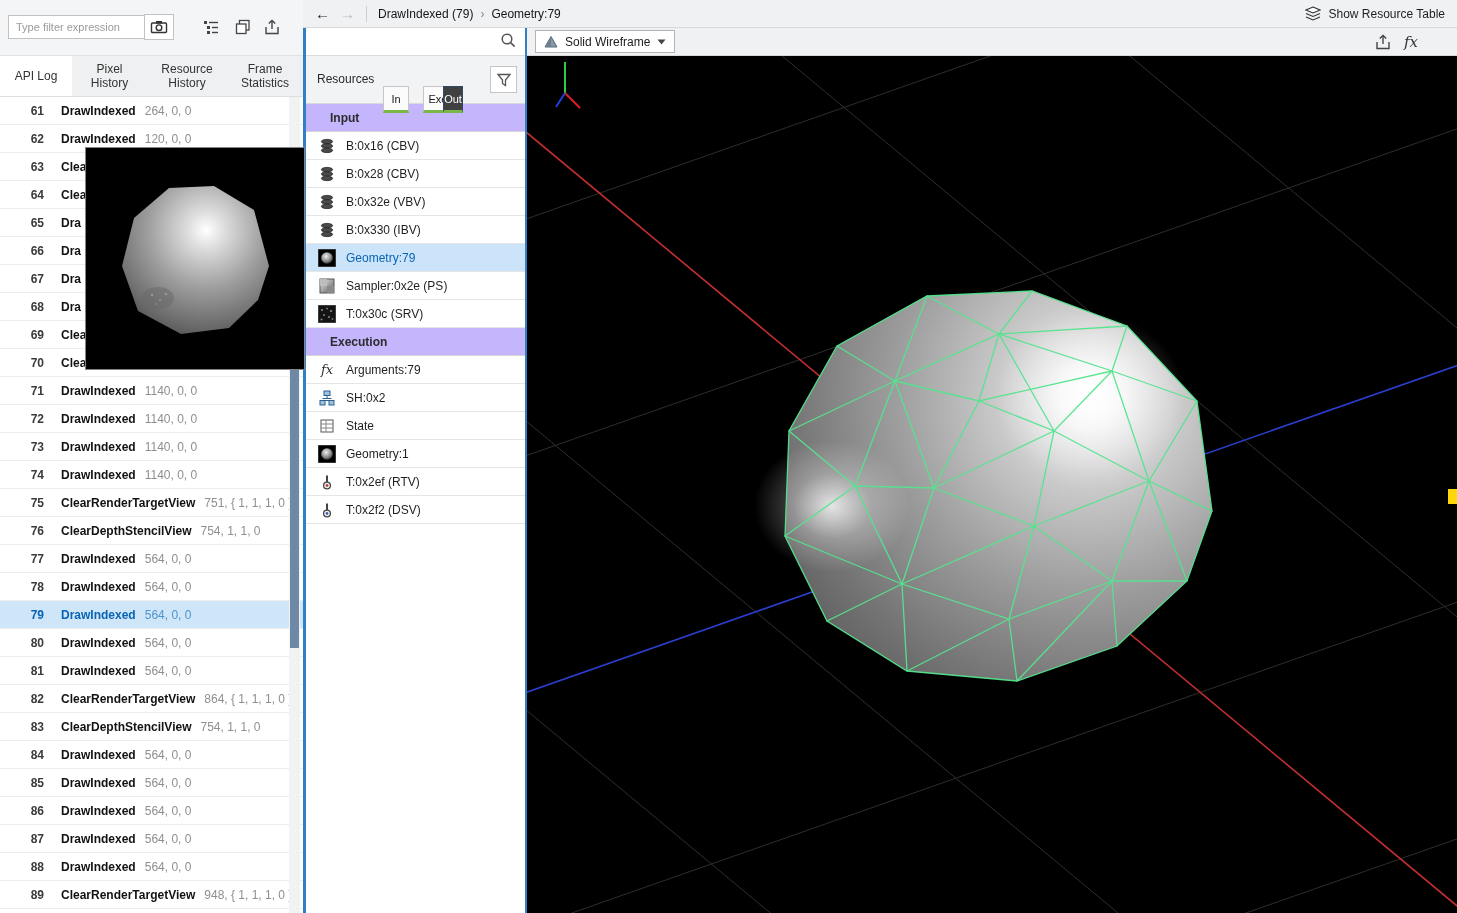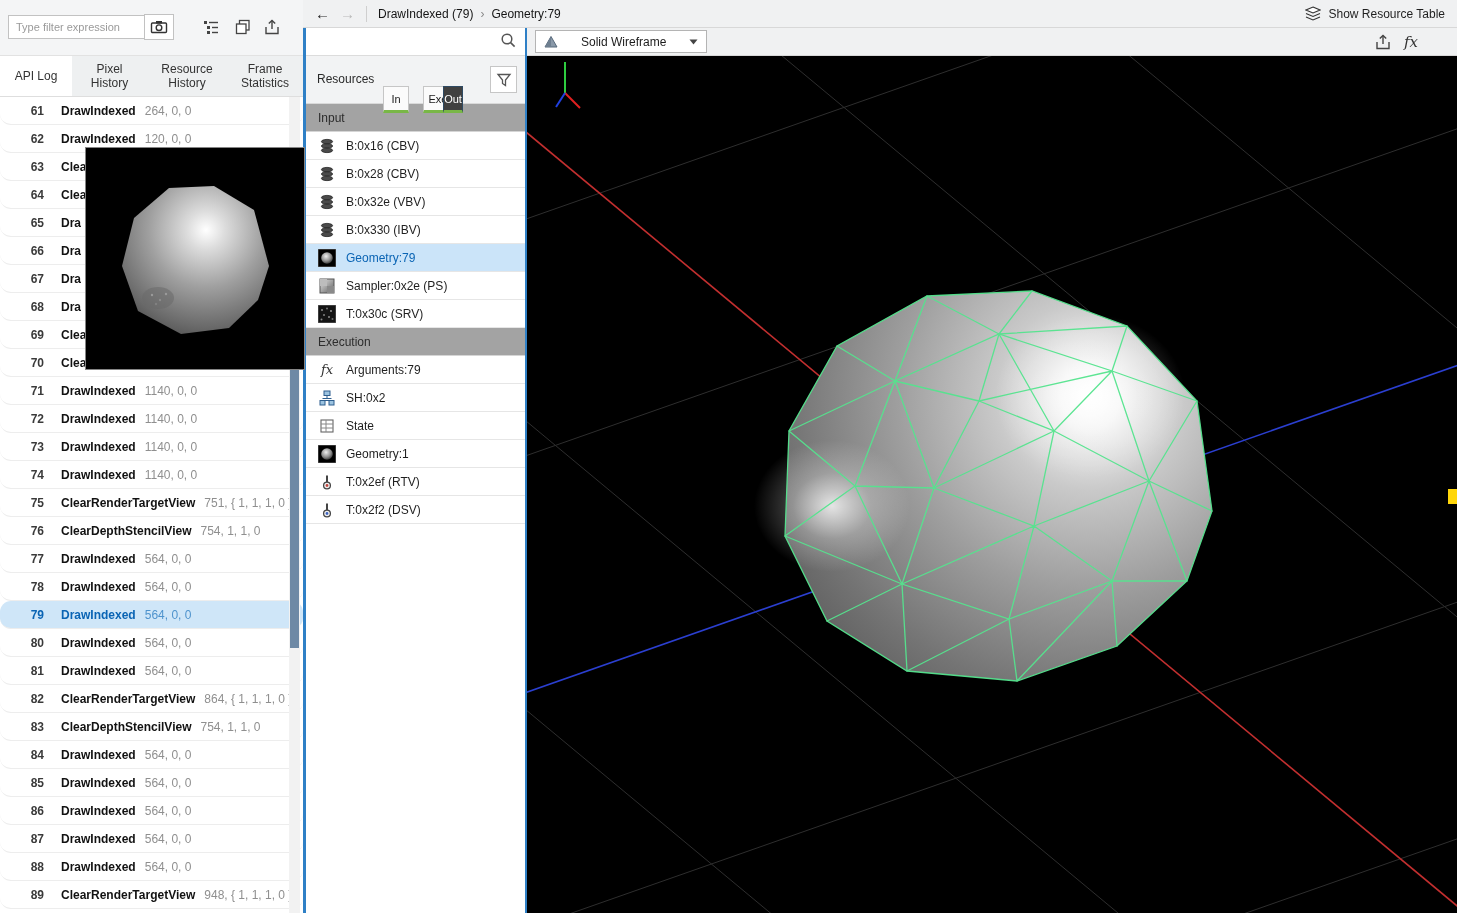--- a/index.html
+++ b/index.html
@@ -13,21 +13,21 @@
   .lp-toolbar{position:absolute;left:0;top:0;width:100%;height:55px;background:#f4f5f6;border-bottom:1px solid #e2e2e2;}
   .filter-input{position:absolute;left:8px;top:15px;width:128px;height:22px;border:1px solid #c2c2c2;padding:0 7px;font-family:"Liberation Sans",sans-serif;font-size:11px;color:#333;outline:none;background:#fff;}
   .filter-input::placeholder{color:#9a9a9a;}
   .tb-btn{position:absolute;top:14px;width:30px;height:26px;border:none;background:transparent;padding:0;display:flex;align-items:center;justify-content:center;cursor:default;}
   .tb-btn.boxed{background:#fff;border:1px solid #c2c2c2;}
   .lp-tabs{position:absolute;left:0;top:56px;width:100%;height:40px;background:#eef0f1;border-bottom:1px solid #dedede;display:flex;}
   .tab{flex:none;display:flex;align-items:center;justify-content:center;text-align:center;white-space:pre-line;line-height:1.2;color:#333;cursor:default;}
   .tab-0{width:72px;}.tab-1{width:75px;}.tab-2{width:80px;}.tab-3{width:76px;}
   .tab.active{background:#fff;}
   .lp-list{position:absolute;left:0;top:97px;width:100%;height:816px;overflow:hidden;background:#fff;}
-  .api-row{height:27px;border-bottom:1px solid #ededed;display:flex;align-items:center;background:#fff;border-radius:11px;}
+  .api-row{height:27px;border-bottom:1px solid #ededed;display:flex;align-items:center;background:#fff;}
   .api-row .num{width:44px;flex:none;text-align:right;font-weight:600;color:#3a3a3a;}
   .api-row .name{margin-left:17px;font-weight:700;color:#121212;white-space:nowrap;}
   .api-row .args{margin-left:9px;color:#8f8f8f;white-space:nowrap;}
   .api-row.selected{background:#cfe6f8;}
   .api-row.selected .num,.api-row.selected .name{color:#0a64b4;}
   .api-row.selected .args{color:#4e93cd;}
   .lp-scroll{position:absolute;left:289px;top:97px;width:11px;height:816px;background:#f2f2f2;}
   .lp-thumb{position:absolute;left:1px;top:273px;width:9px;height:278px;background:#6e89a5;}
   .preview-tip{position:absolute;left:85px;top:147px;width:220px;height:223px;background:#000;border:1px solid #858585;z-index:40;box-sizing:border-box;}
   
@@ -42,30 +42,30 @@
   #res-panel{position:absolute;left:303px;top:28px;width:224px;height:885px;background:#fff;border-left:3px solid #2f80c6;border-right:2px solid #2f80c6;box-sizing:border-box;}
   .search-row{height:27px;border-bottom:1px solid #dcdcdc;position:relative;background:#fff;}
   .search-btn{position:absolute;right:6px;top:3px;width:22px;height:21px;border:none;background:transparent;padding:0;}
   .res-header{height:47px;background:#f2f3f4;border-bottom:1px solid #d9d9d9;position:relative;}
   .res-title{position:absolute;left:11px;top:16px;color:#2a2a2a;}
   .f-btn{position:absolute;top:10px;height:27px;box-sizing:border-box;border:1px solid #c6c6c6;border-bottom:3px solid #79b747;background:#fbfbfb;font-family:"Liberation Sans",sans-serif;font-size:11px;color:#222;padding:0;text-align:center;cursor:default;margin-top:20px;}
   .f-in{left:77px;width:26px;}
   .f-exe{left:117px;width:30px;}
   .f-out{left:137px;width:20px;background:#404040;color:#fff;border-color:#2f4a63;border-bottom-color:#79b747;}
   .f-filter{position:absolute;left:184px;top:10px;width:27px;height:27px;box-sizing:border-box;border:1px solid #c6c6c6;background:#fff;display:flex;align-items:center;justify-content:center;padding:0;}
-  .sec-h{height:27px;border-bottom:1px solid #d5d5d5;background:#a3a3a3;display:flex;align-items:center;padding-left:12px;font-weight:400;color:#2c2c2c;}
+  .sec-h{height:27px;border-bottom:1px solid #d5d5d5;background:#c4b5fd;display:flex;align-items:center;padding-left:24px;font-weight:700;color:#2c2c2c;}
   .res-row{height:27px;border-bottom:1px solid #e6e6e6;display:flex;align-items:center;padding-left:12px;gap:10px;background:#fff;cursor:default;}
   .res-row .ric{width:18px;height:18px;flex:none;display:flex;align-items:center;justify-content:center;}
   .res-row .rlabel{color:#1f1f1f;white-space:nowrap;}
   .res-row.selected{background:#cbe4f9;}
   .res-row.selected .rlabel{color:#0a64b4;}
   .fxi{font-family:"DejaVu Serif",serif;font-style:italic;font-size:13px;color:#333;}
   
   #vp-bar{position:absolute;left:527px;top:28px;width:930px;height:27px;background:#f0f1f2;border-bottom:1px solid #d8d8d8;}
-  .mode-dd{position:absolute;left:8px;top:2px;height:23px;box-sizing:border-box;border:1px solid #b4b4b4;background:#fff;display:flex;align-items:center;gap:23px;padding:0 8px;cursor:default;}
+  .mode-dd{position:absolute;left:8px;top:2px;height:23px;box-sizing:border-box;border:1px solid #b4b4b4;background:#fff;display:flex;align-items:center;gap:7px;padding:0 8px;cursor:default;}
   .mode-label{color:#1c1c1c;}
   .vp-ic{position:absolute;top:2px;width:24px;height:23px;border:none;background:transparent;display:flex;align-items:center;justify-content:center;padding:0;}
   .vp-export{left:844px;}
   .vp-fx{left:872px;}
   
   #viewport{position:absolute;left:527px;top:56px;width:930px;height:857px;background:#000;}
 </style>
 </head>
 <body>
 

